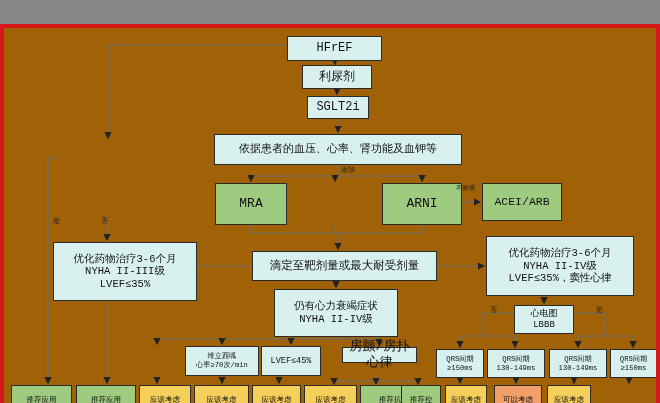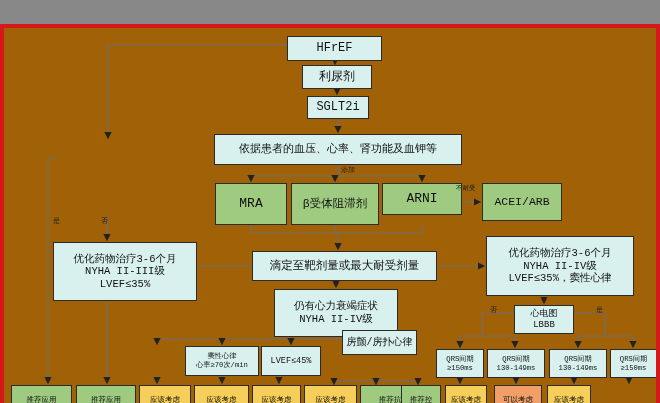--- a/index.html
+++ b/index.html
@@ -85,42 +85,41 @@
       <path d="M625 350 V355" marker-end="url(#ah)"></path>
     </g>
   </svg>
 
   <div class="node cyan" style="left:283px;top:8px;width:95px;height:25px;font-size:12px">HFrEF</div>
   <div class="node cyan" style="left:298px;top:37px;width:70px;height:24px;font-size:12px">利尿剂</div>
   <div class="node cyan" style="left:303px;top:68px;width:62px;height:23px;font-size:12px">SGLT2i</div>
   <div class="node cyan" style="left:210px;top:106px;width:248px;height:31px;font-size:11px">依据患者的血压、心率、肾功能及血钾等</div>
 
   <div class="node green" style="left:211px;top:155px;width:72px;height:42px;font-size:13px">MRA</div>
-  <div class="node green" style="left:287px;top:155px;width:88px;height:42px;font-size:11.5px">β受体阻滞剂</div>
-  <div class="node green" style="left:378px;top:155px;width:80px;height:32px;font-size:13px">ARNI</div>
+  <div class="node green" style="left:378px;top:155px;width:80px;height:42px;font-size:13px">ARNI</div>
   <div class="node green" style="left:478px;top:155px;width:80px;height:38px;font-size:11.5px">ACEI/ARB</div>
 
   <div class="node cyan" style="left:49px;top:214px;width:144px;height:59px;font-size:10.5px">优化药物治疗3-6个月
 NYHA II-III级
 LVEF≤35%</div>
 
   <div class="node cyan" style="left:248px;top:223px;width:185px;height:30px;font-size:11.5px">滴定至靶剂量或最大耐受剂量</div>
   <div class="node cyan" style="left:270px;top:261px;width:124px;height:48px;font-size:10.5px">仍有心力衰竭症状
 NYHA II-IV级</div>
 
   <div class="node cyan" style="left:482px;top:208px;width:148px;height:60px;font-size:10.5px">优化药物治疗3-6个月
 NYHA II-IV级
 LVEF≤35%，窦性心律</div>
   <div class="node cyan" style="left:510px;top:277px;width:60px;height:29px;font-size:9px">心电图
 LBBB</div>
 
-  <div class="node cyan" style="left:181px;top:318px;width:74px;height:30px;font-size:7.2px">窦性心律
+  <div class="node cyan" style="left:181px;top:318px;width:74px;height:30px;font-size:7.2px">维立西呱
 心率≥70次/min</div>
   <div class="node cyan" style="left:257px;top:318px;width:60px;height:30px;font-size:8.5px">LVEF≤45%</div>
-  <div class="node cyan" style="left:338px;top:302px;width:75px;height:25px;font-size:10px">房颤/房扑心律</div>
+  <div class="node cyan" style="left:338px;top:319px;width:75px;height:16px;font-size:13px">房颤/房扑心律</div>
   <div class="node cyan" style="left:432px;top:321px;width:48px;height:29px;font-size:7.2px">QRS间期
 ≥150ms</div>
   <div class="node cyan" style="left:483px;top:321px;width:58px;height:29px;font-size:7.2px">QRS间期
 130-149ms</div>
   <div class="node cyan" style="left:545px;top:321px;width:58px;height:29px;font-size:7.2px">QRS间期
 130-149ms</div>
   <div class="node cyan" style="left:606px;top:321px;width:47px;height:29px;font-size:7.2px">QRS间期
 ≥150ms</div>
 
   <div class="node green" style="left:7px;top:357px;width:61px;height:39px;font-size:7.5px">推荐应用

